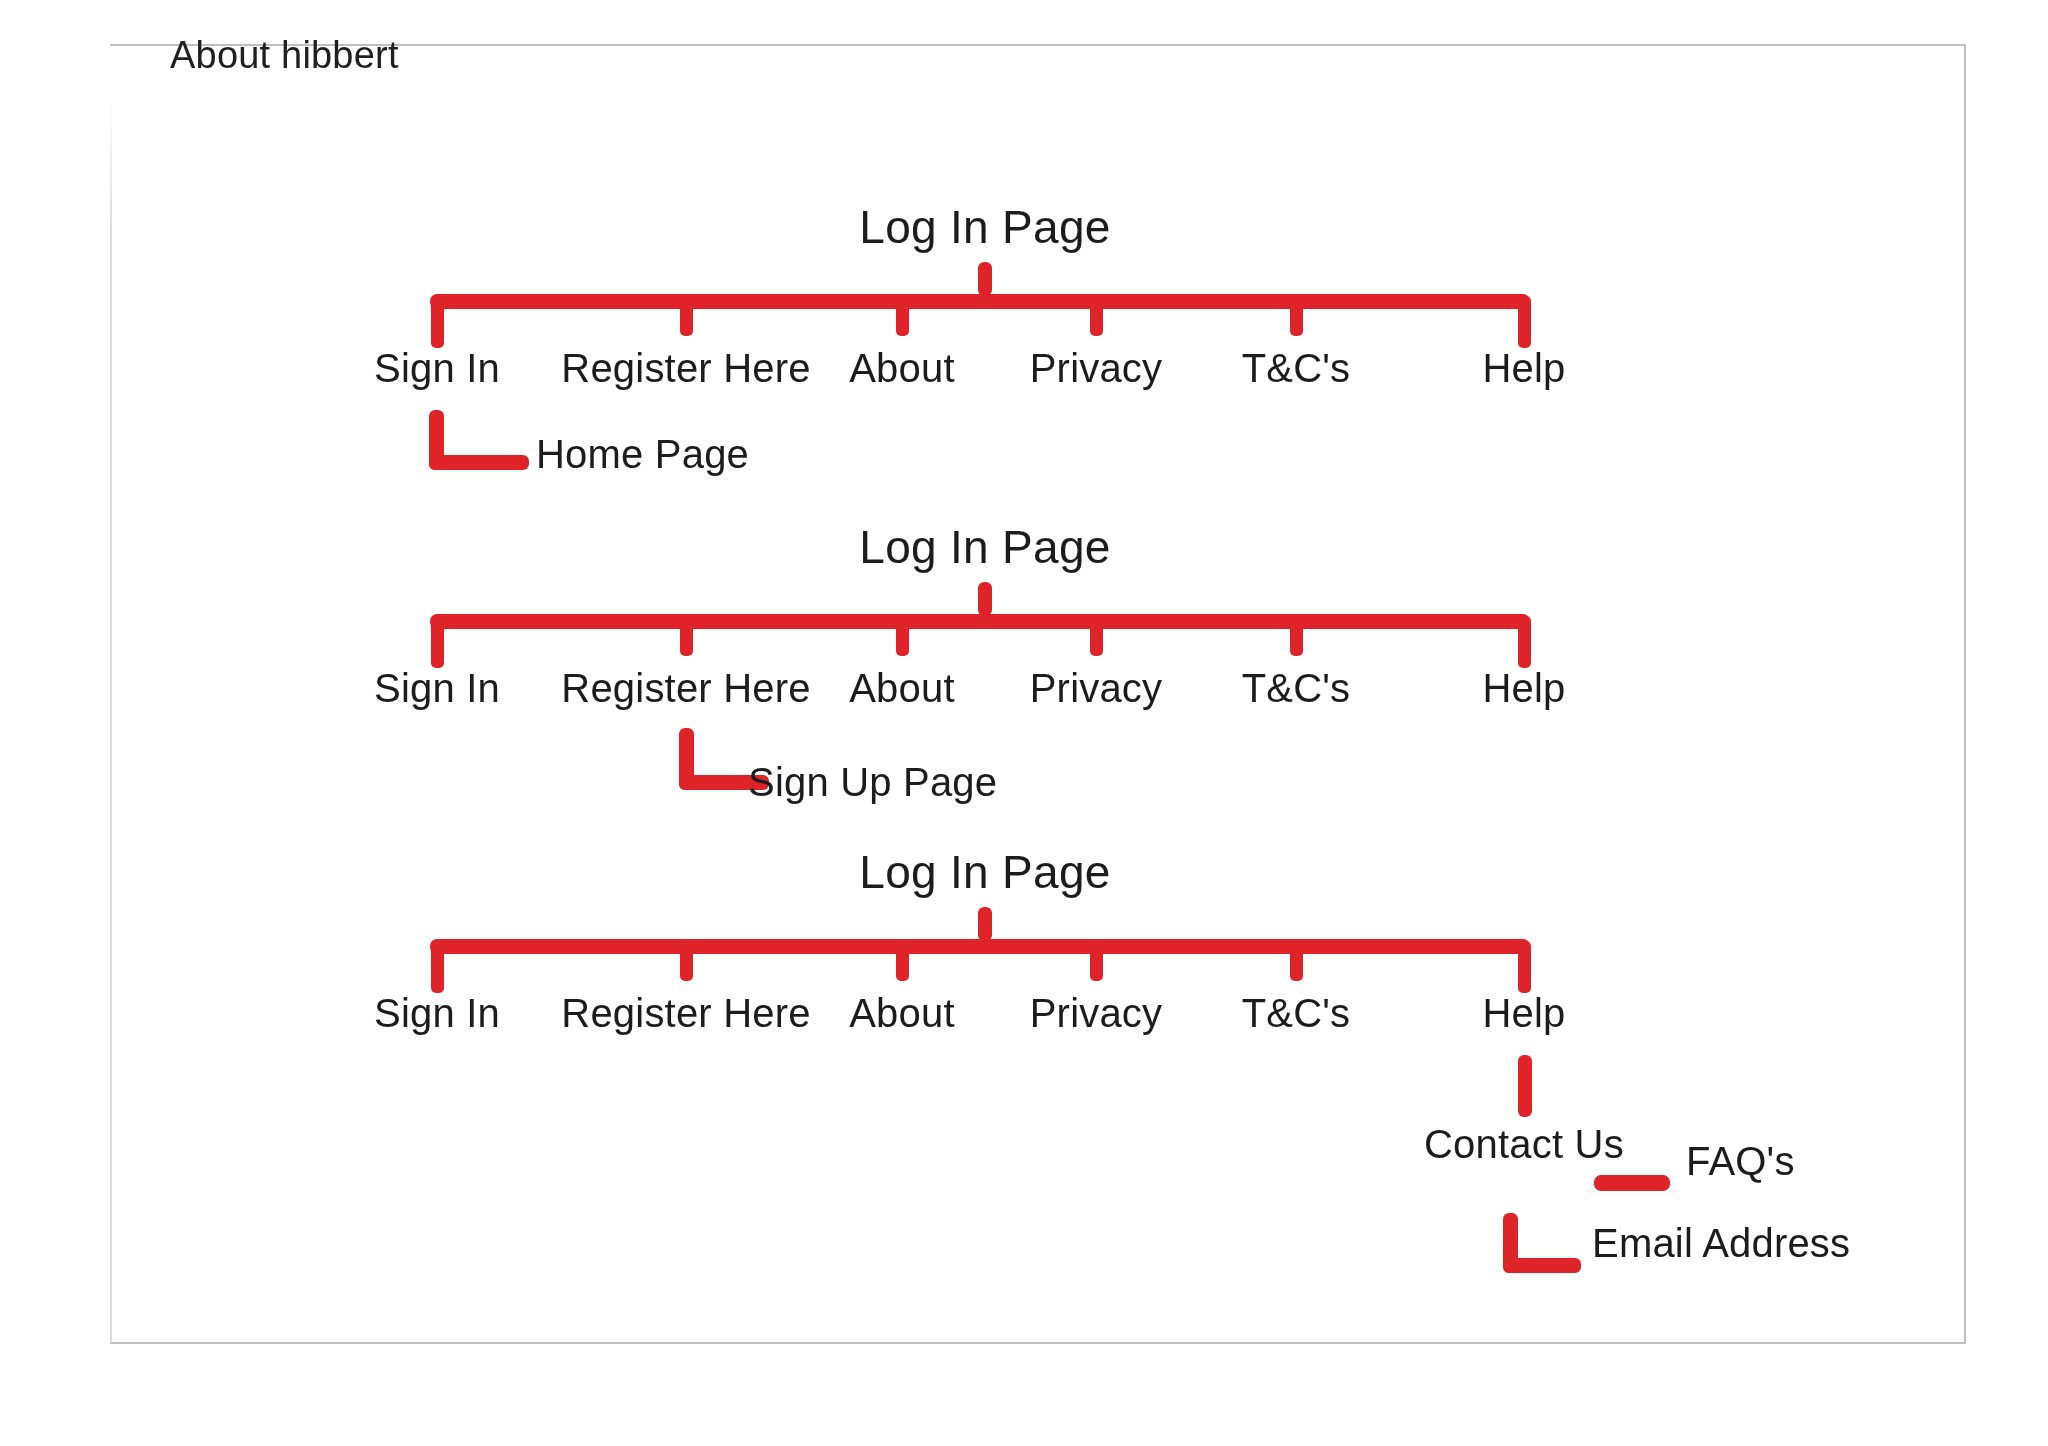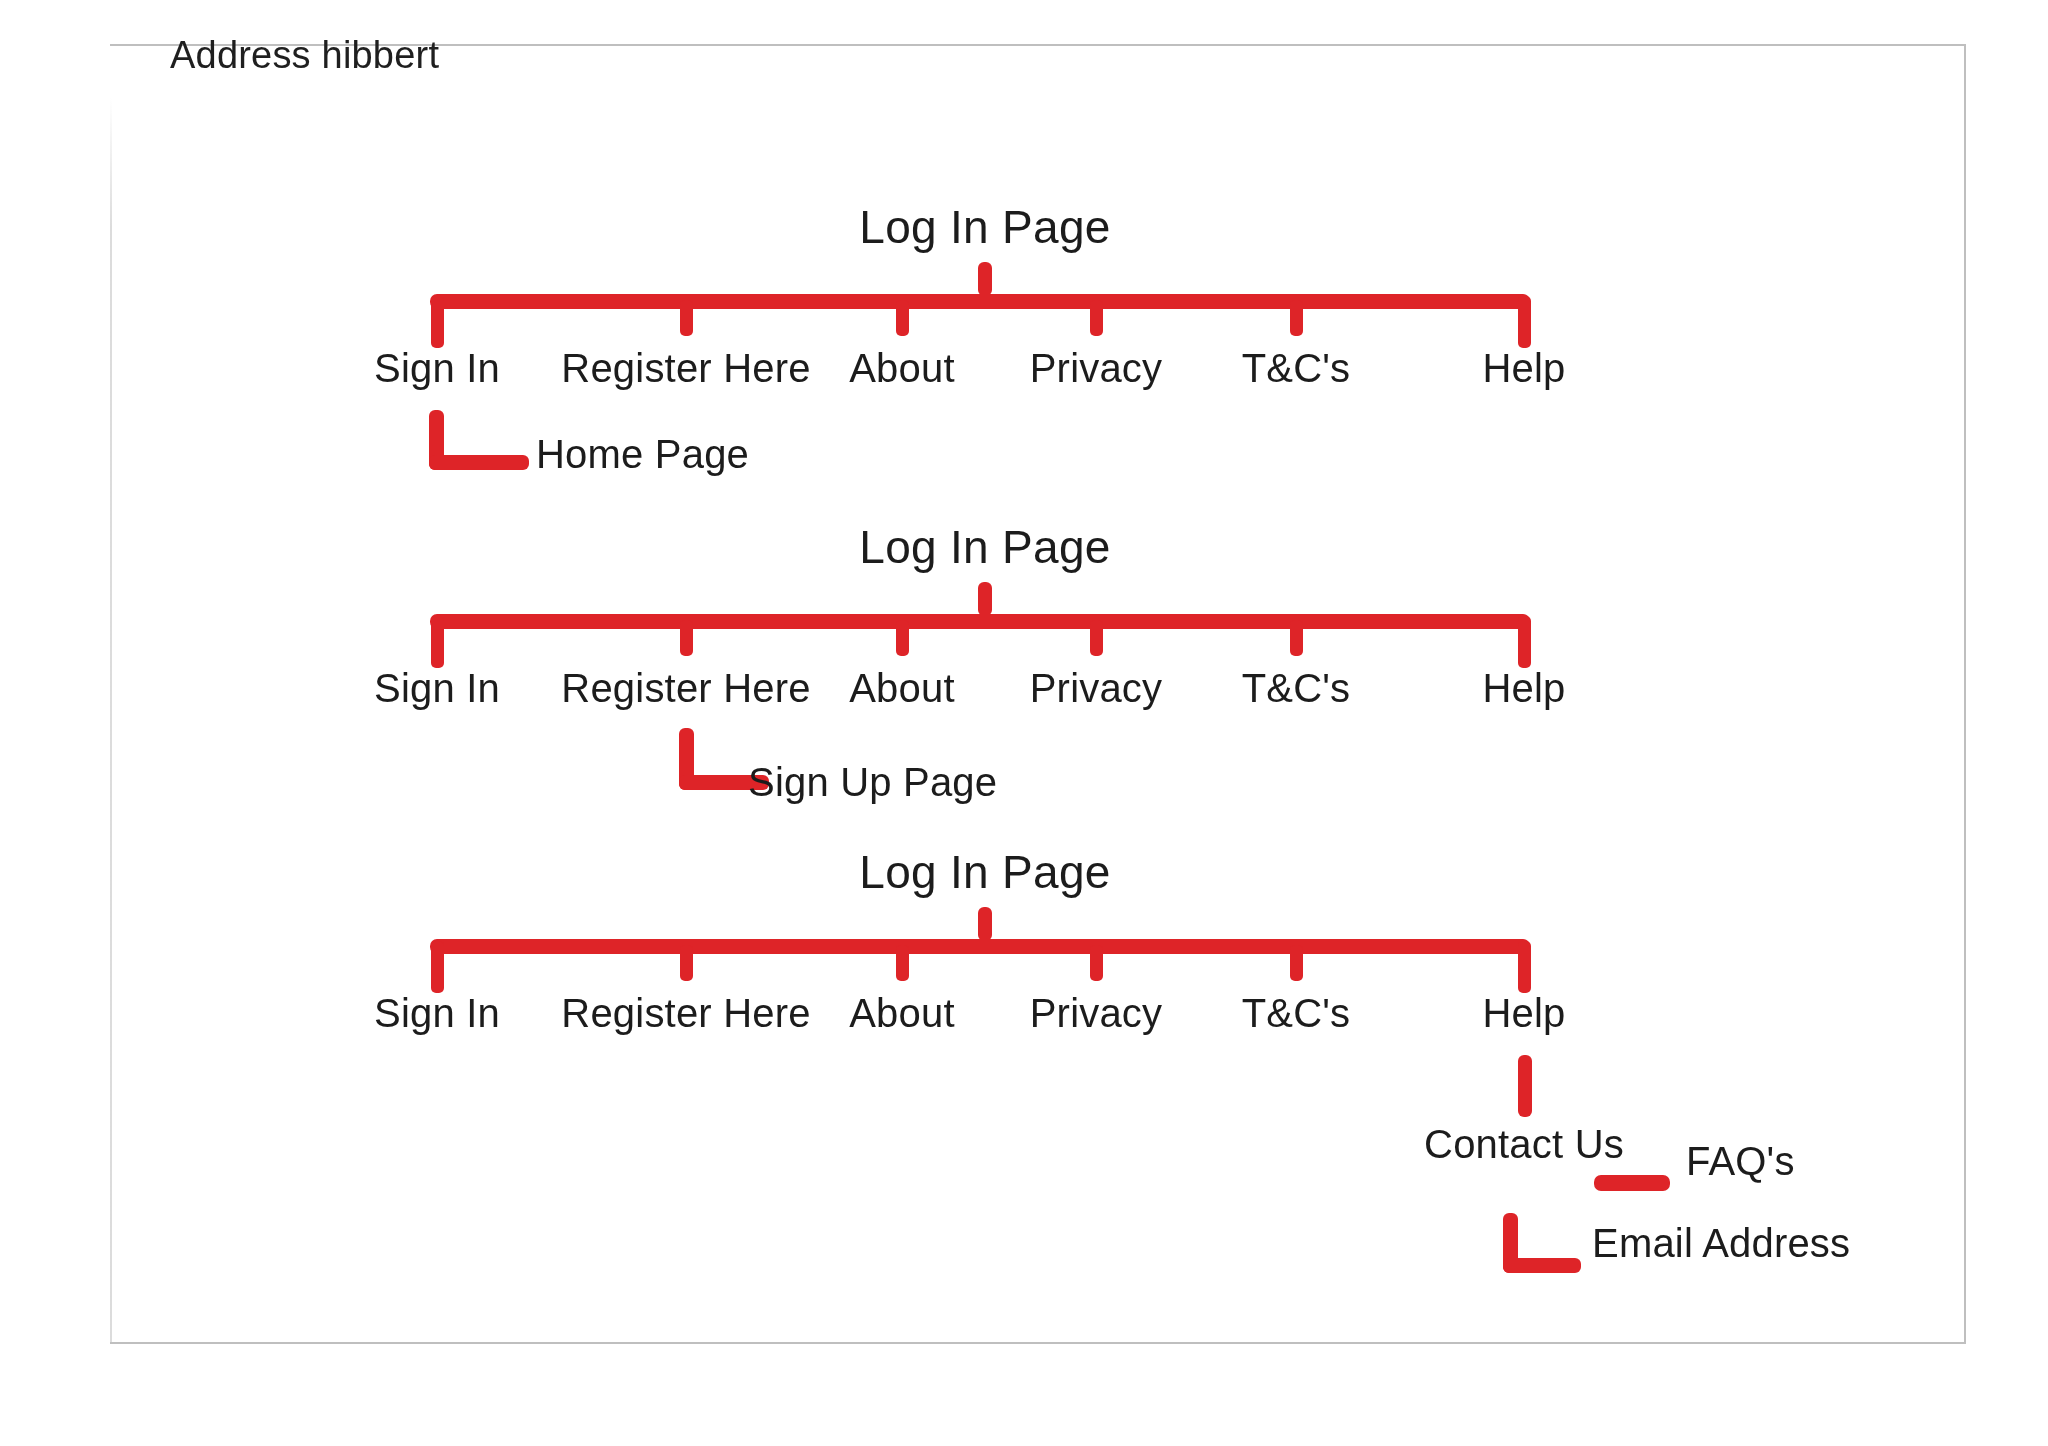--- a/index.html
+++ b/index.html
@@ -162,32 +162,31 @@
   
   .sub-label {
     position: absolute;
     font-size: 40px;
     font-weight: 400;
     color: #1c1c1c;
     white-space: nowrap;
     letter-spacing: .2px;
   }
   .sub-label.two-line {
-    text-align: center;
     line-height: 1.08;
     white-space: normal;
     width: 200px;
   }
 </style>
 </head>
 <body>
 
 <div id="doc-frame"></div>
 
-<div id="author-name">Address hibbert</div>
+<div id="author-name">About hibbert</div>
 
 <div id="diagram-canvas">
 
   <div class="sitemap-block" style="top:200px">
 
     <div class="block-title">
       <span>Log In Page</span>
     </div>
 
     <div class="stem-up"></div>

